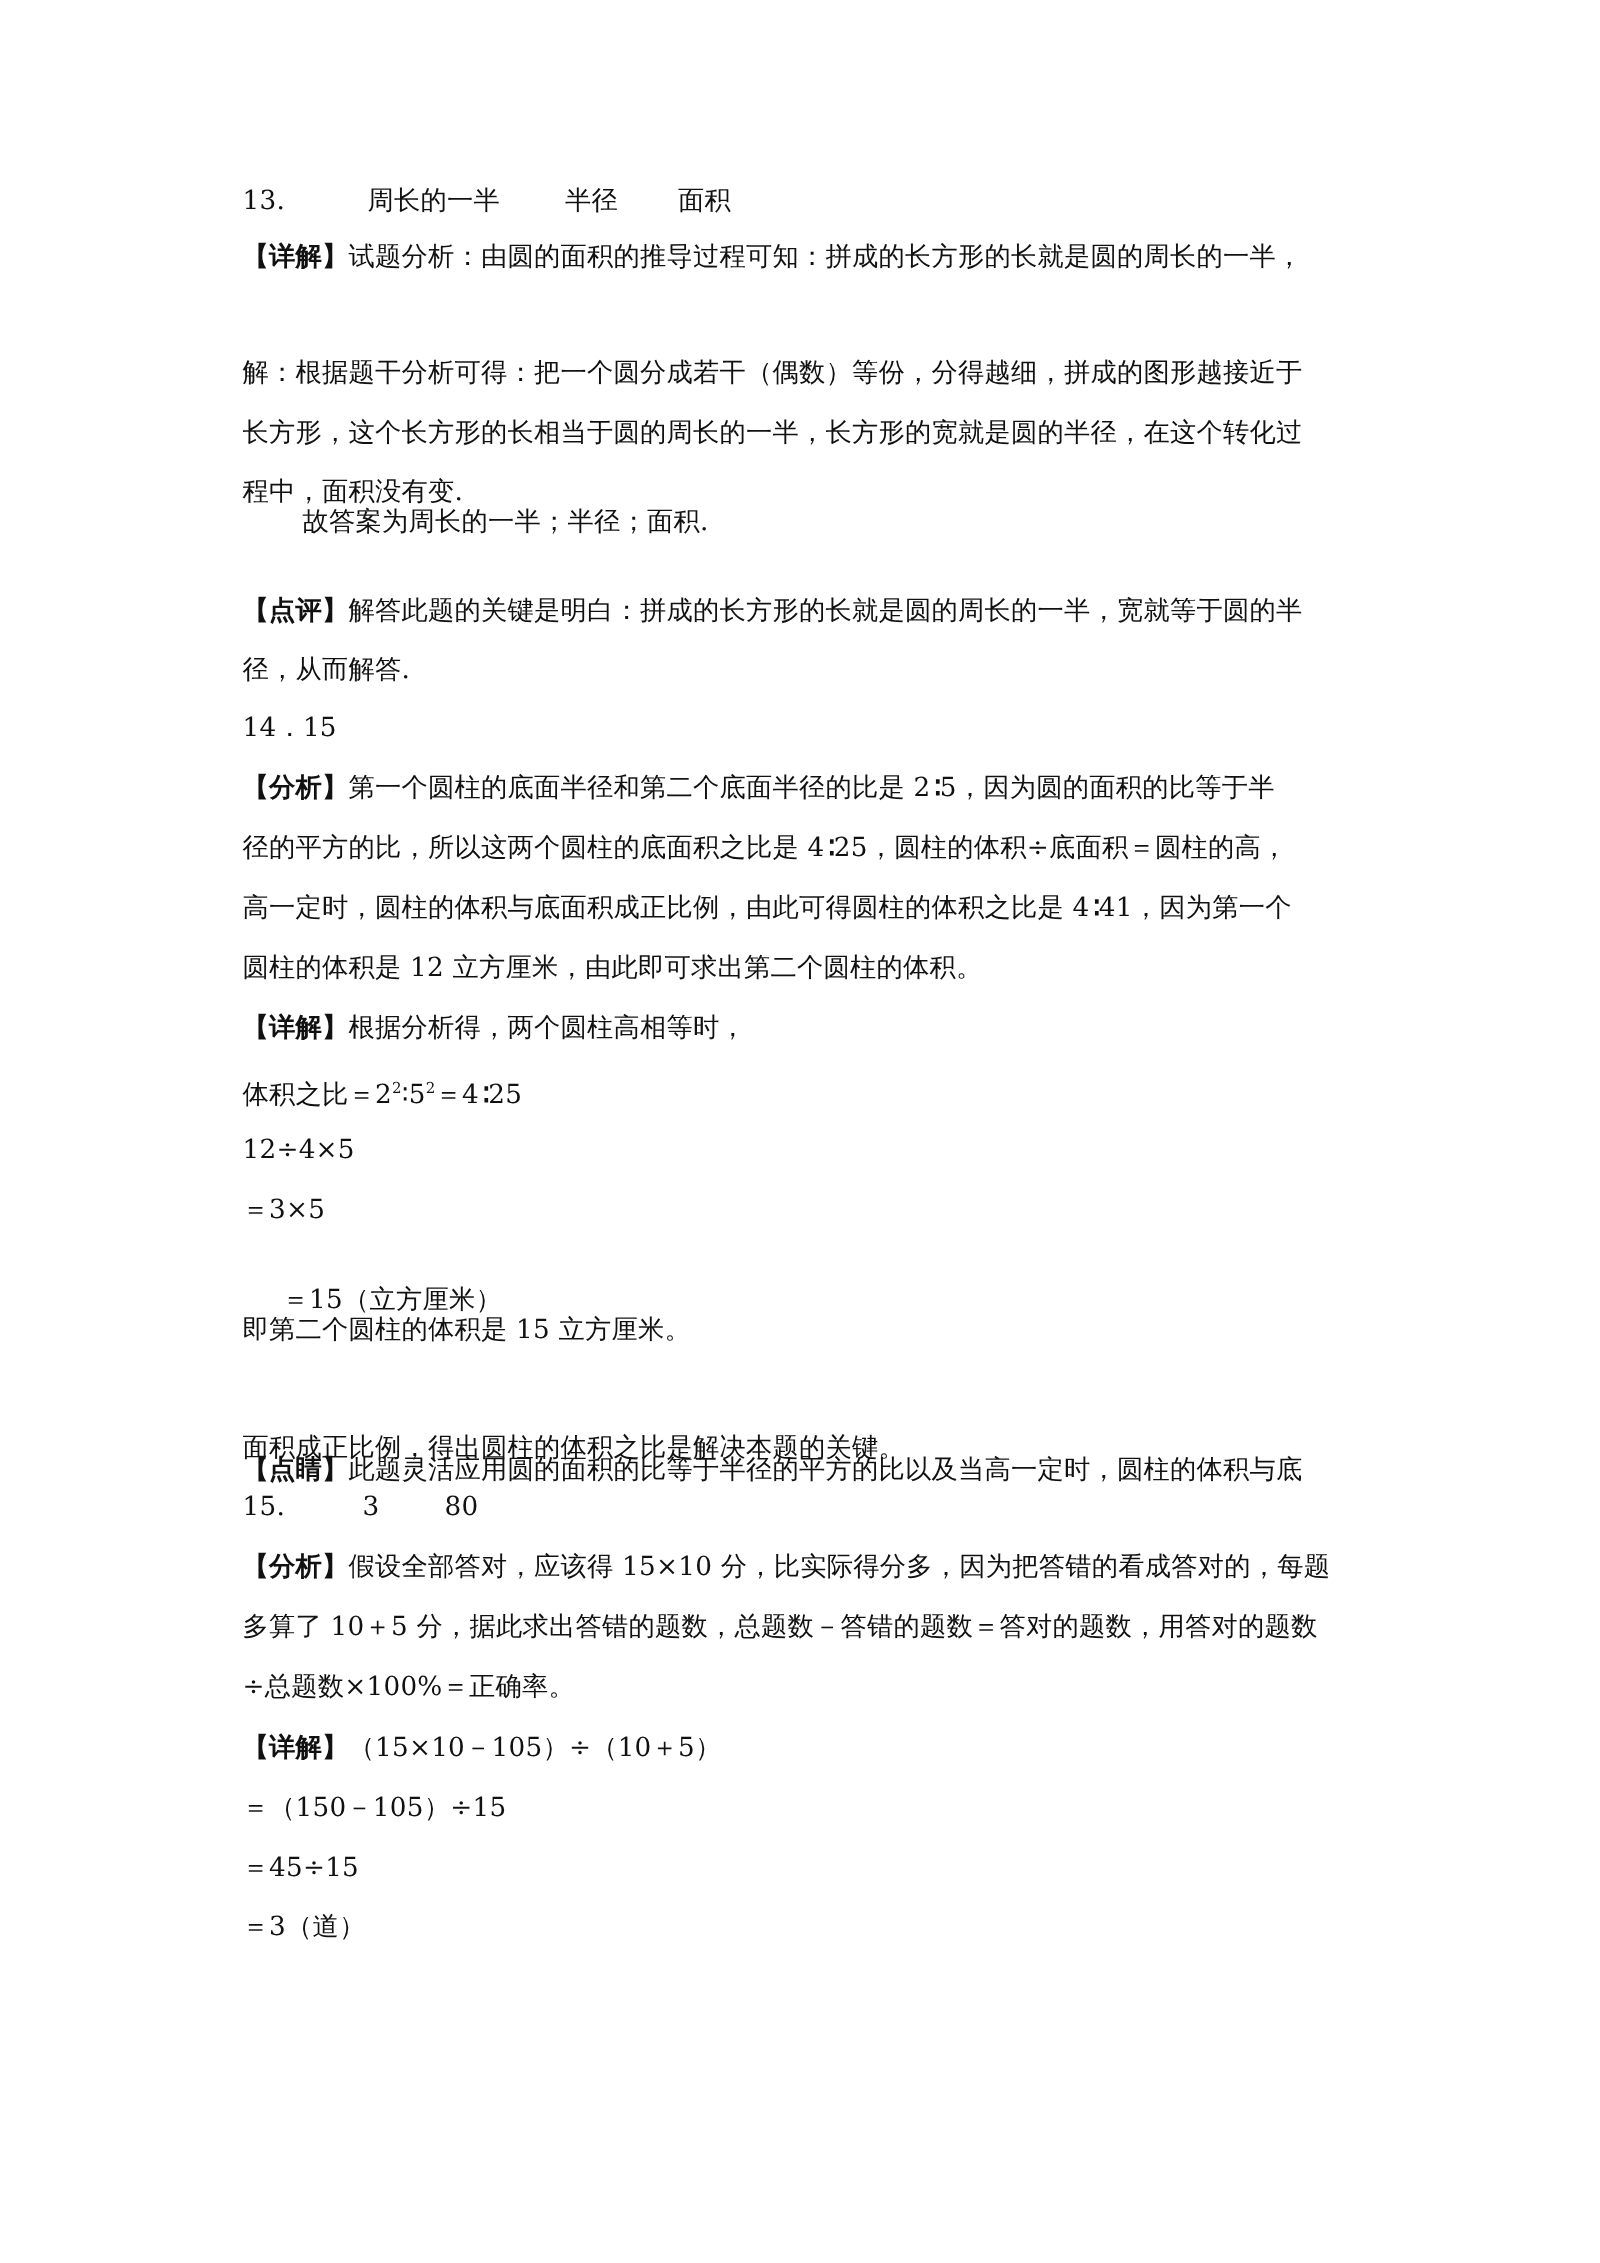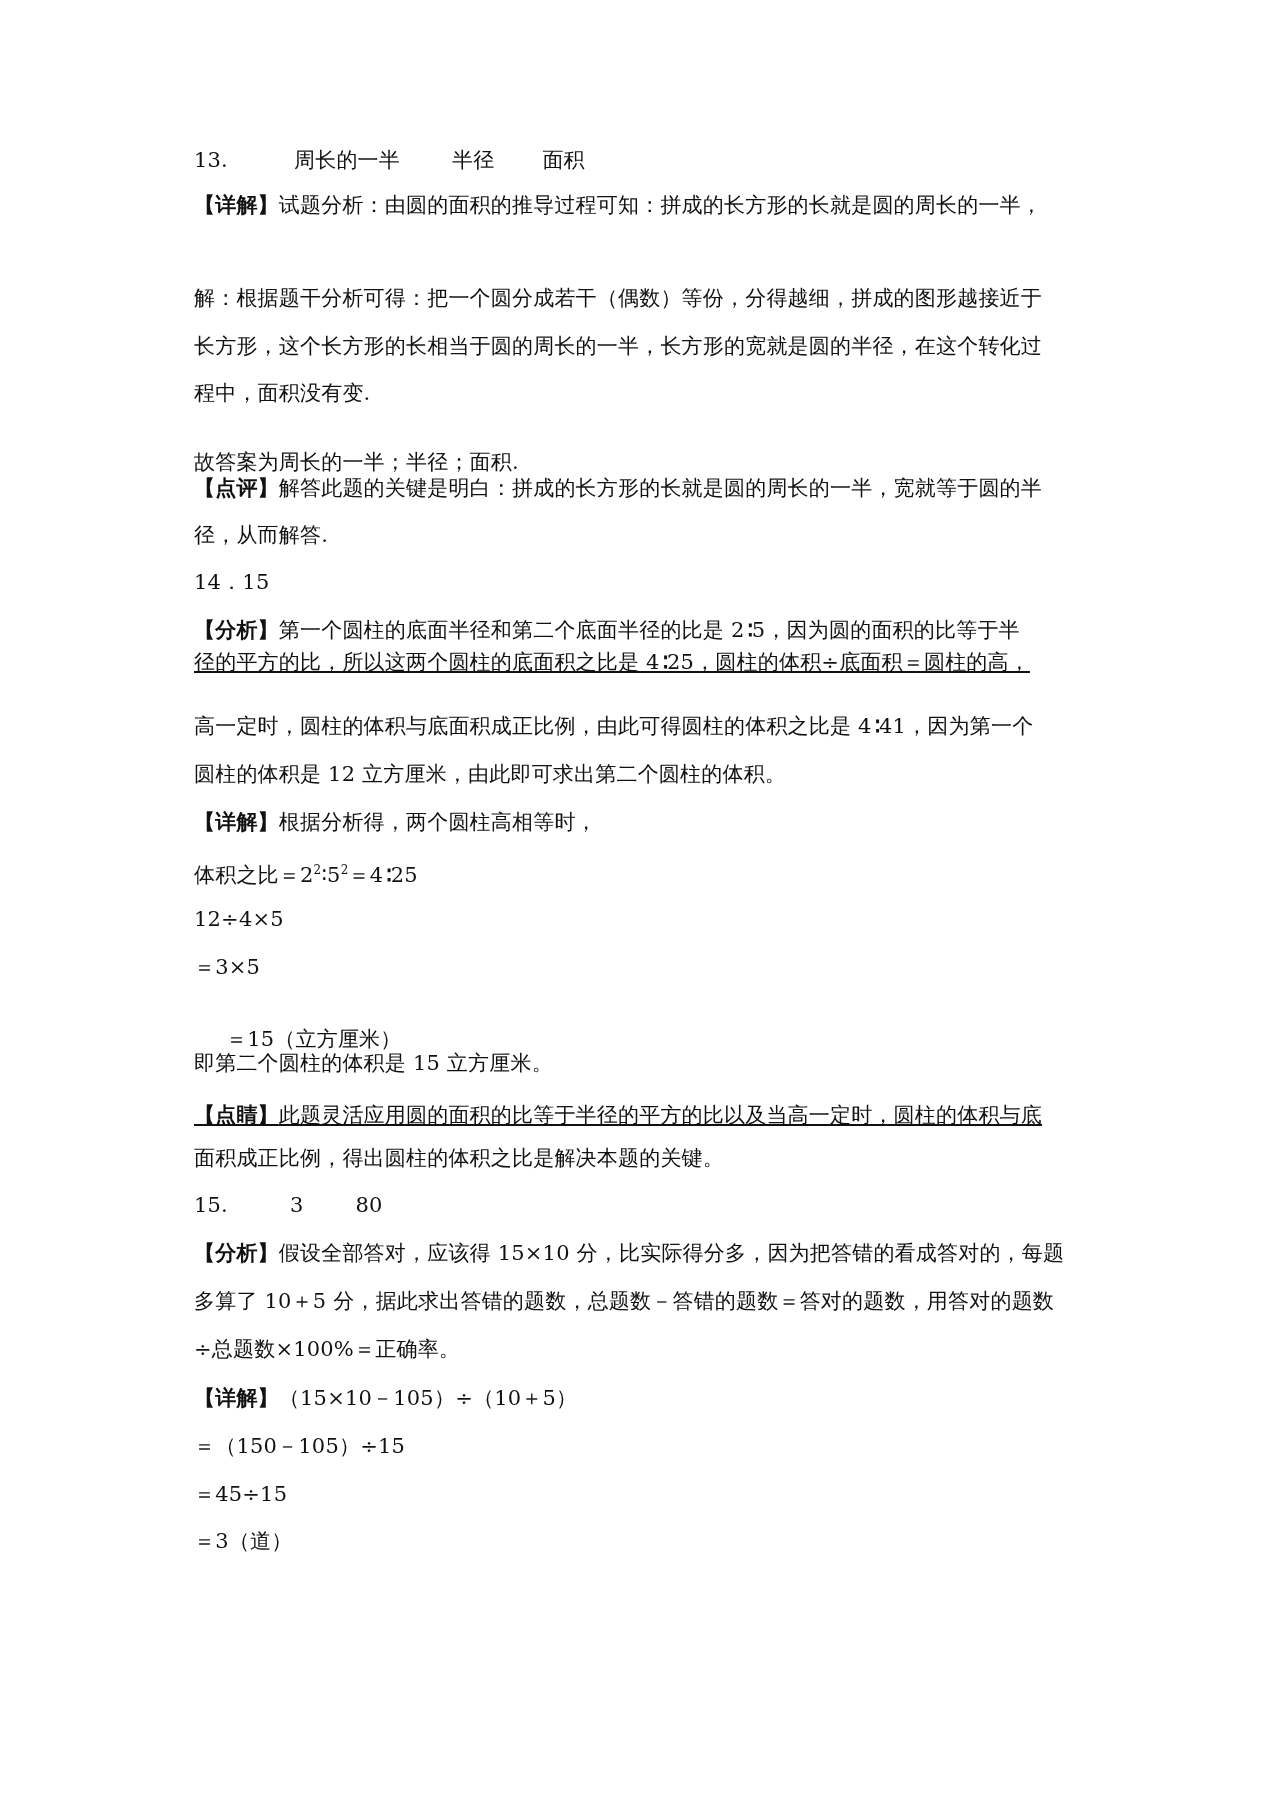--- a/index.html
+++ b/index.html
@@ -51,53 +51,53 @@
   </div>
 
   <div class="line" style="top:192px;">
     <span class="tag">【详解】</span><span>试题分析：由圆的面积的推导过程可知：拼成的长方形的长就是圆的周长的一半，</span>
   </div>
 
   <div class="line" style="top:285px;">解：根据题干分析可得：把一个圆分成若干（偶数）等份，分得越细，拼成的图形越接近于</div>
   <div class="line" style="top:333px;">长方形，这个长方形的长相当于圆的周长的一半，长方形的宽就是圆的半径，在这个转化过</div>
   <div class="line" style="top:380px;">程中，面积没有变.</div>
 
-  <div class="line" style="top:449px;">故答案为周长的一半；半径；面积.</div>
+  <div class="line" style="top:404px;margin-left:48px;">故答案为周长的一半；半径；面积.</div>
 
   <div class="line" style="top:475px;">
     <span class="tag">【点评】</span><span>解答此题的关键是明白：拼成的长方形的长就是圆的周长的一半，宽就等于圆的半</span>
   </div>
   <div class="line" style="top:522px;">径，从而解答.</div>
 
   <div class="line" style="top:569px;">
     <span>14．</span><span>15</span>
   </div>
 
   <div class="line" style="top:617px;">
     <span class="tag">【分析】</span><span>第一个圆柱的底面半径和第二个底面半径的比是 2∶5，因为圆的面积的比等于半</span>
   </div>
-  <div class="line" style="top:649px;text-decoration:underline;">径的平方的比，所以这两个圆柱的底面积之比是 4∶25，圆柱的体积÷底面积＝圆柱的高，</div>
+  <div class="line" style="top:665px;">径的平方的比，所以这两个圆柱的底面积之比是 4∶25，圆柱的体积÷底面积＝圆柱的高，</div>
   <div class="line" style="top:713px;">高一定时，圆柱的体积与底面积成正比例，由此可得圆柱的体积之比是 4∶41，因为第一个</div>
   <div class="line" style="top:761px;">圆柱的体积是 12 立方厘米，由此即可求出第二个圆柱的体积。</div>
 
   <div class="line" style="top:809px;">
     <span class="tag">【详解】</span><span>根据分析得，两个圆柱高相等时，</span>
   </div>
 
   <div class="line" style="top:857px;">
     <span>体积之比＝2</span><span class="sup">2</span><span>∶5</span><span class="sup">2</span><span>＝4∶25</span>
   </div>
 
   <div class="line" style="top:906px;">12÷4×5</div>
   <div class="line" style="top:954px;">＝3×5</div>
   <div class="line" style="top:1026px;margin-left:32px;">＝15（立方厘米）</div>
 
   <div class="line" style="top:1050px;">即第二个圆柱的体积是 15 立方厘米。</div>
 
-  <div class="line" style="top:1102px;text-decoration:underline;">
+  <div class="line" style="top:1162px;">
     <span class="tag">【点睛】</span><span>此题灵活应用圆的面积的比等于半径的平方的比以及当高一定时，圆柱的体积与底</span>
   </div>
   <div class="line" style="top:1145px;">面积成正比例，得出圆柱的体积之比是解决本题的关键。</div>
 
   <div class="line" style="top:1192px;">
     <span>15.</span><span class="gap" style="width:62px"></span><span>3</span><span class="gap" style="width:52px"></span><span>80</span>
   </div>
 
   <div class="line" style="top:1240px;">
     <span class="tag">【分析】</span><span>假设全部答对，应该得 15×10 分，比实际得分多，因为把答错的看成答对的，每题</span>

